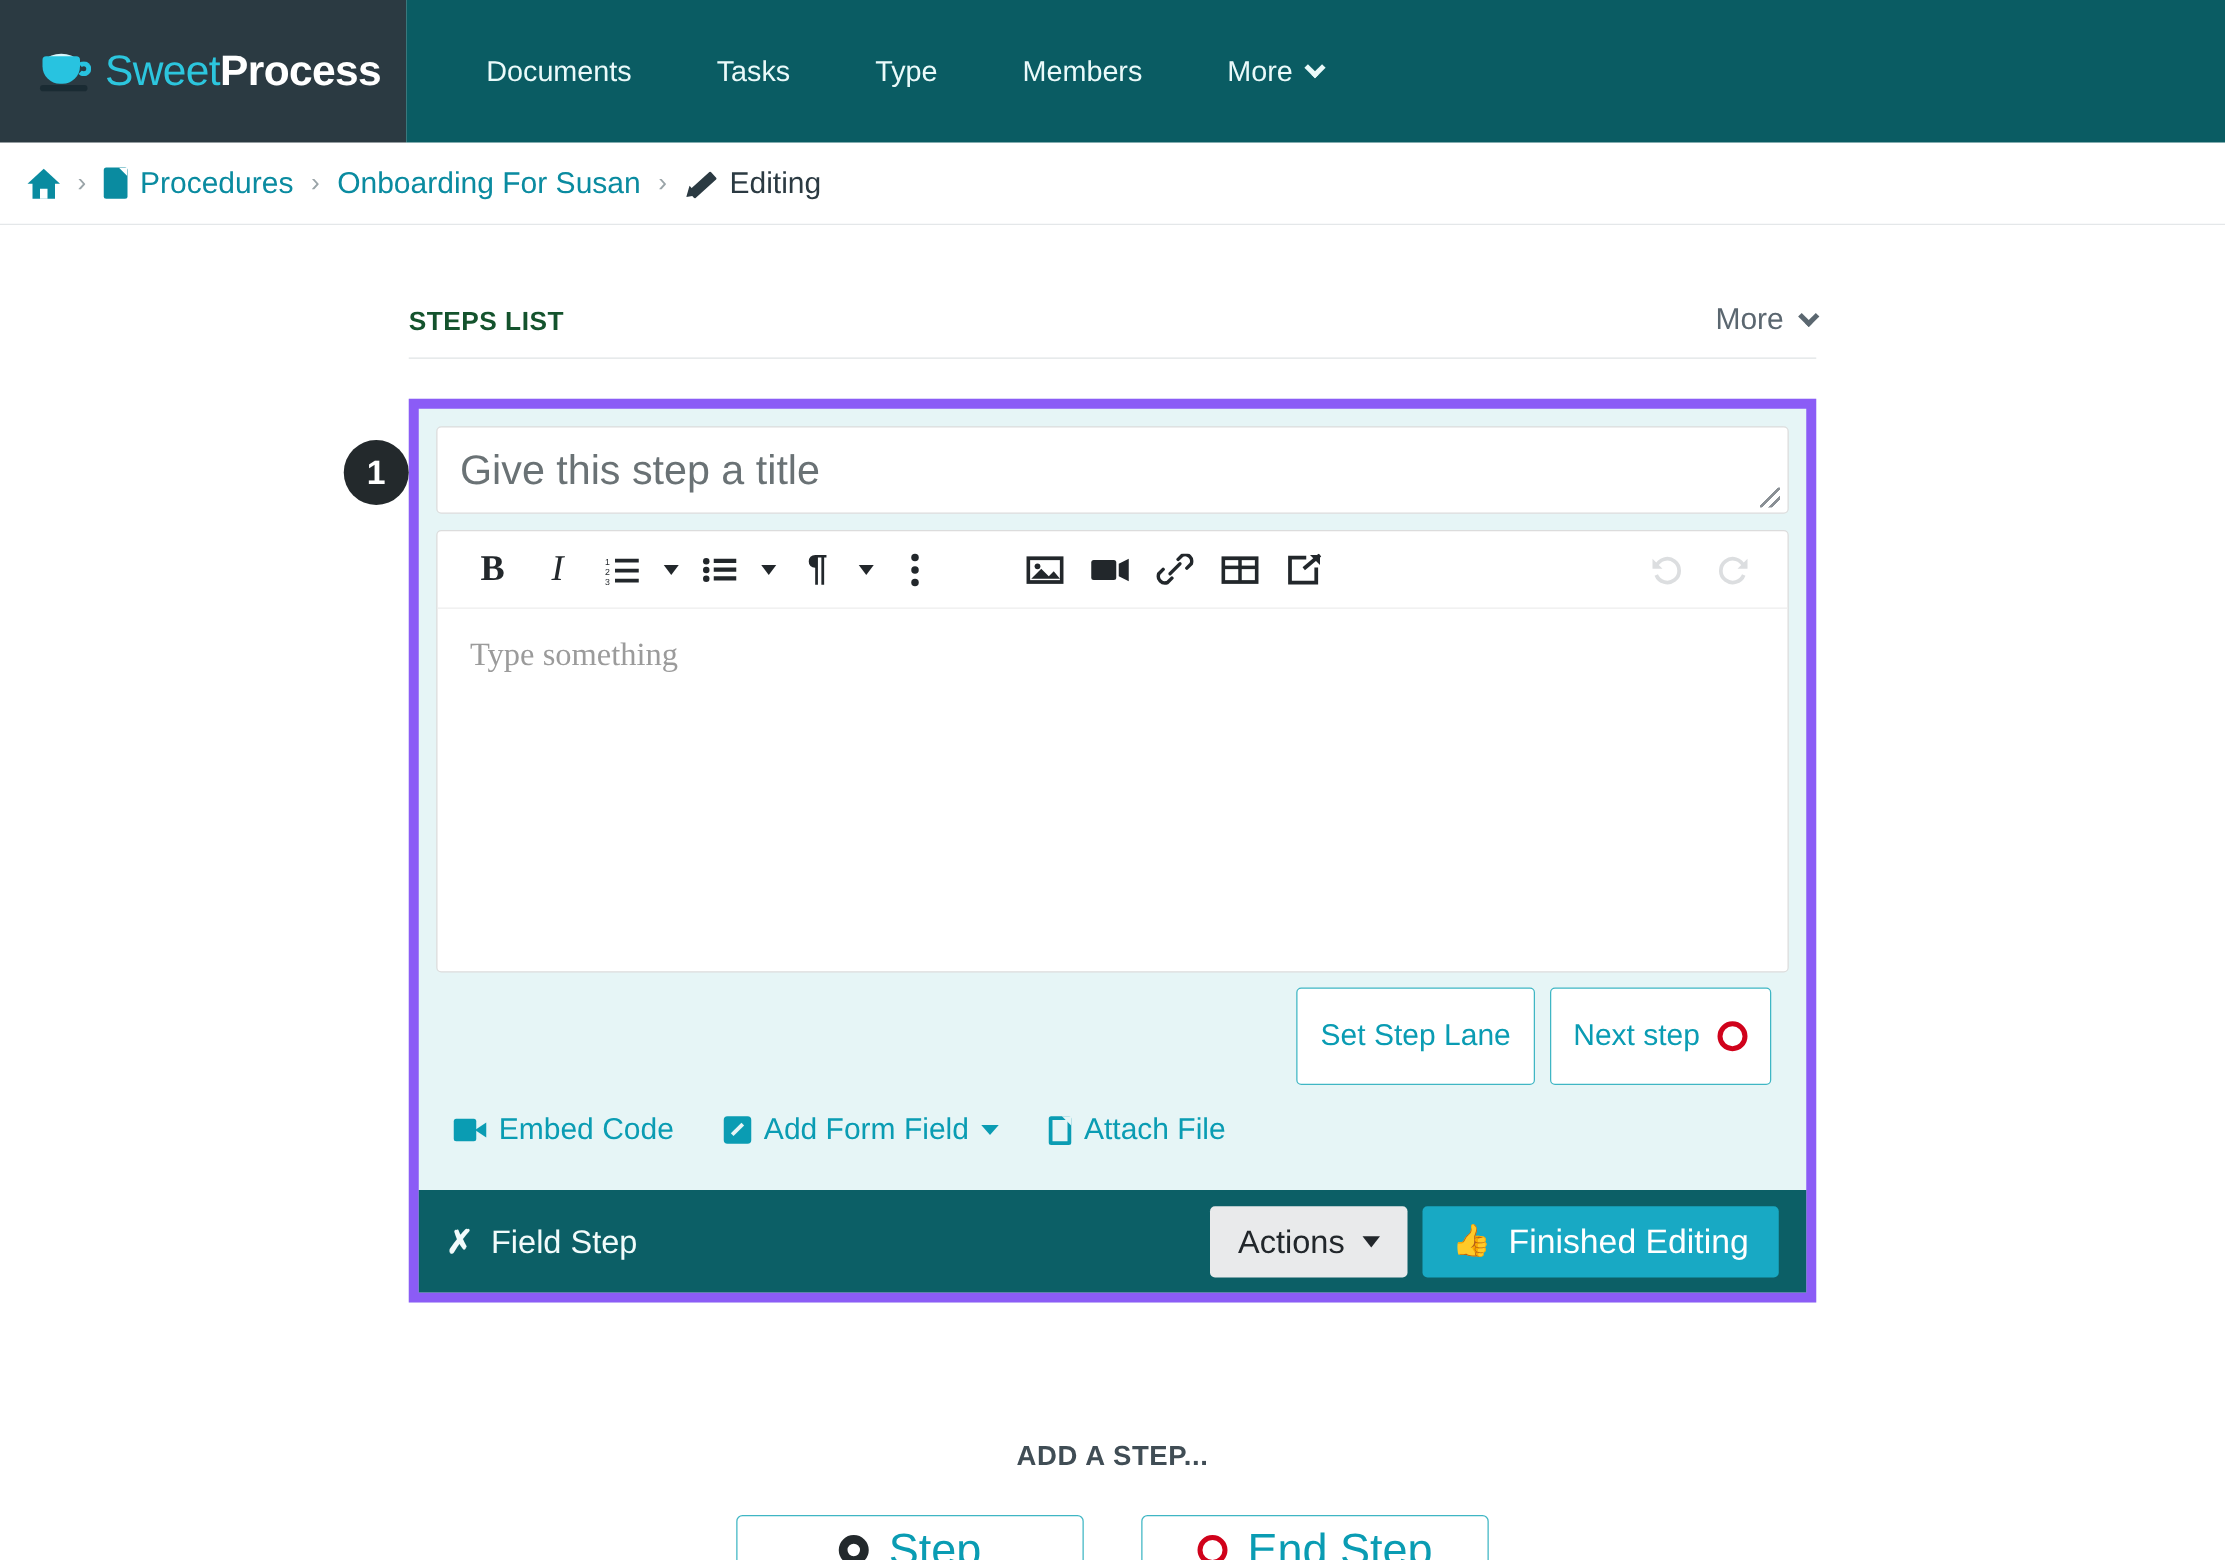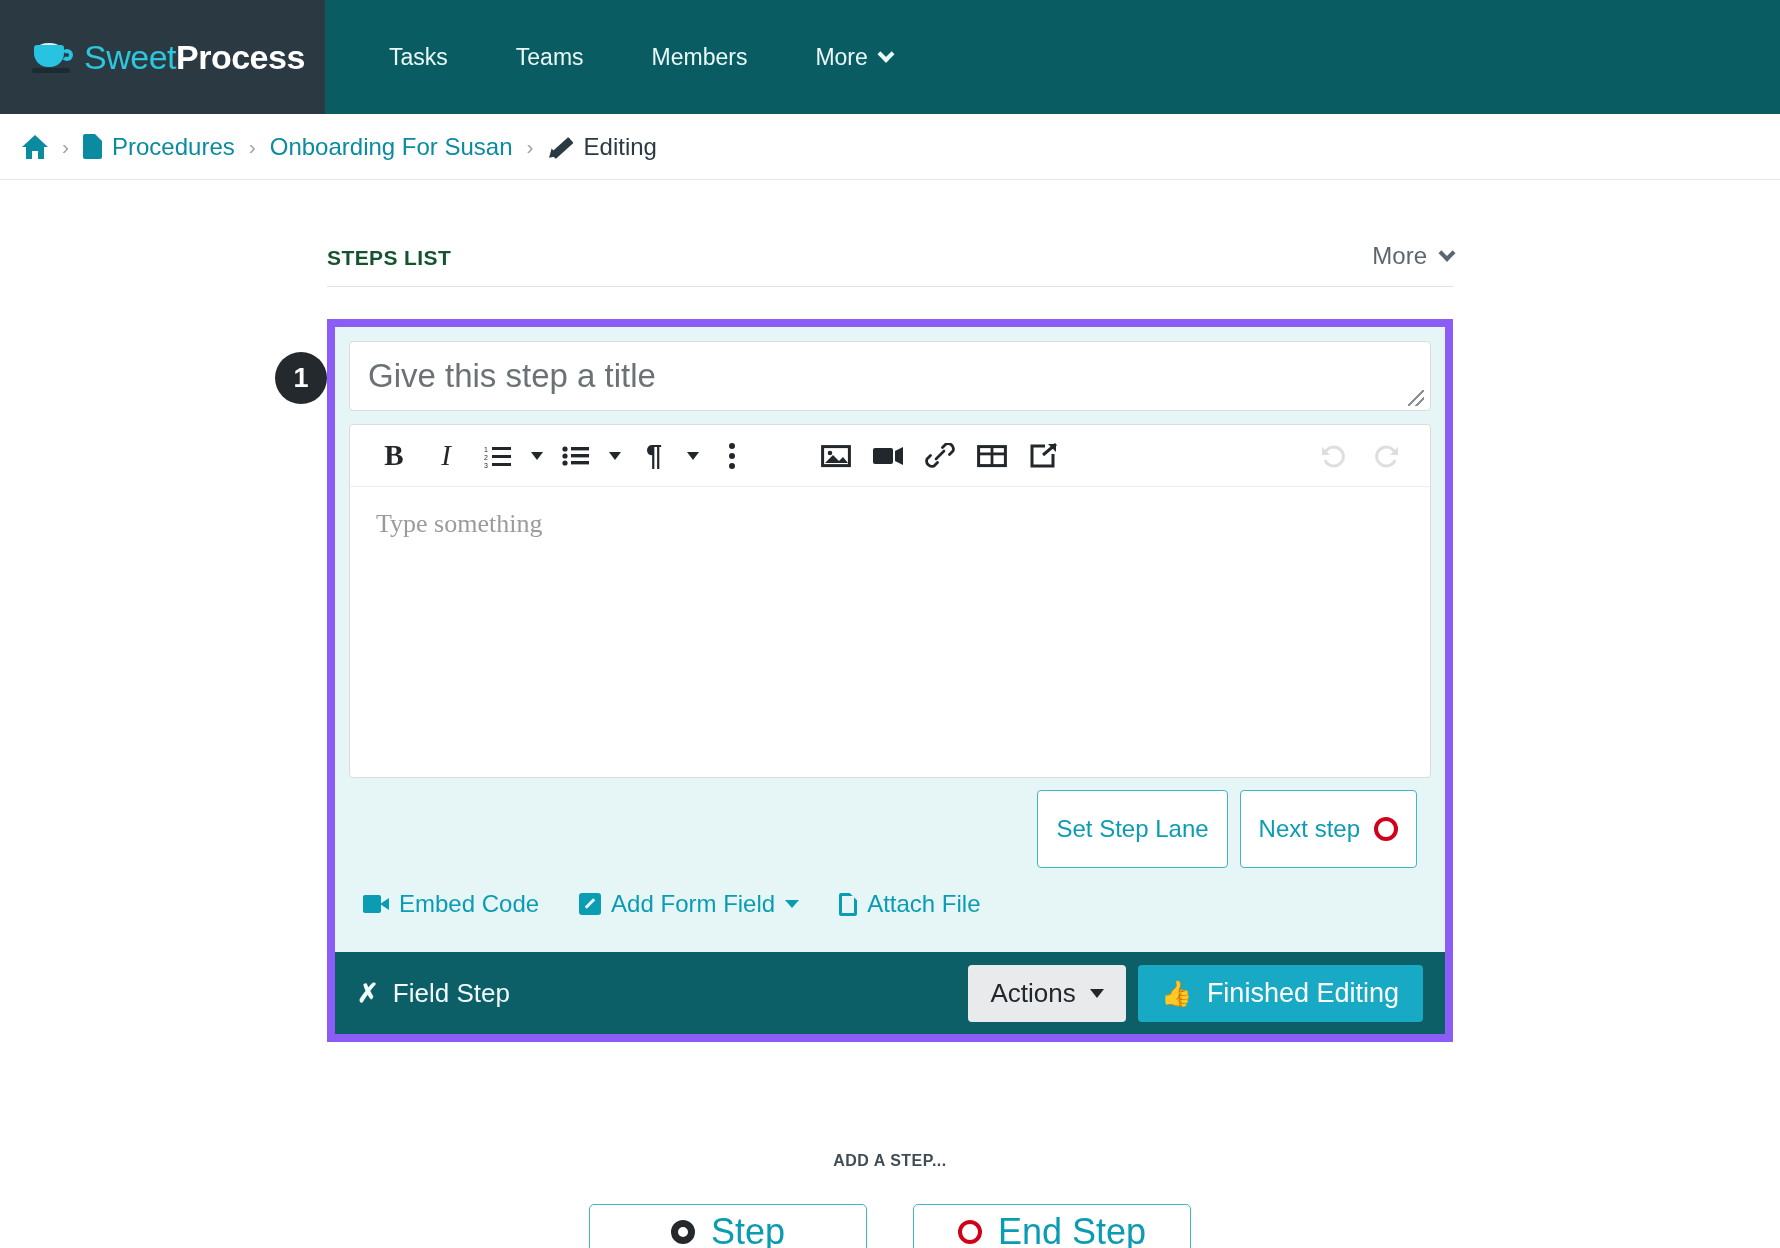--- a/index.html
+++ b/index.html
@@ -217,21 +217,21 @@
   }
   .finish-btn {
     background:#18a9c4; color:#fff; border:none; border-radius:4px;
     font-size:27px; padding:13px 24px; display:flex; align-items:center; gap:14px; cursor:pointer;
     font-family:"Liberation Sans", sans-serif;
   }
   .thumb-ico { font-size:25px; }
 
   
   .add-step-label {
-    text-align:center; margin-top:110px; font-size:16px; font-weight:700;
+    text-align:center; margin-top:110px; font-size:22px; font-weight:700;
     letter-spacing:0.5px; color:#404d55;
   }
   .add-step-row {
     display:flex; justify-content:center; gap:46px; margin-top:34px;
   }
   .add-btn {
     width:278px; height:56px; border:1px solid #3fb6c4; border-radius:5px;
     background:#fff; color:#0a9cb3; font-size:36px; cursor:pointer;
     display:flex; align-items:center; justify-content:center; gap:16px;
     font-family:"Liberation Sans", sans-serif;
@@ -261,24 +261,27 @@
         <span class="cup-foam"></span>
           <span class="cup-body"></span>
         <span class="cup-handle"></span>
           <span class="cup-saucer"></span>
       </span>
       <span class="brand-text"><span class="brand-sweet">Sweet</span><span class="brand-process">Process</span></span>
     </div>
   </div>
   <div class="nav-area">
     <div class="nav-item">
+      <span>Documents</span>
+    </div>
+    <div class="nav-item">
       <span>Tasks</span>
     </div>
     <div class="nav-item">
-      <span>Teams</span>
+      <span>Type</span>
     </div>
     <div class="nav-item">
       <span>Members</span>
     </div>
     <div class="nav-item">
       <span>More</span>
       <span class="chev"></span>
     </div>
   </div>
 </div>

